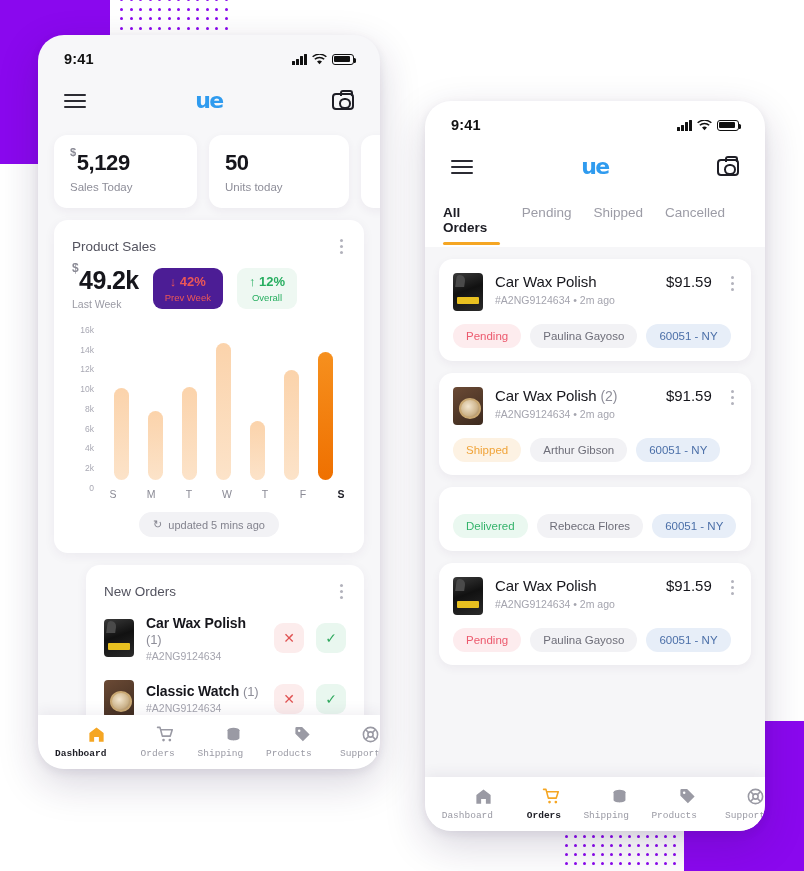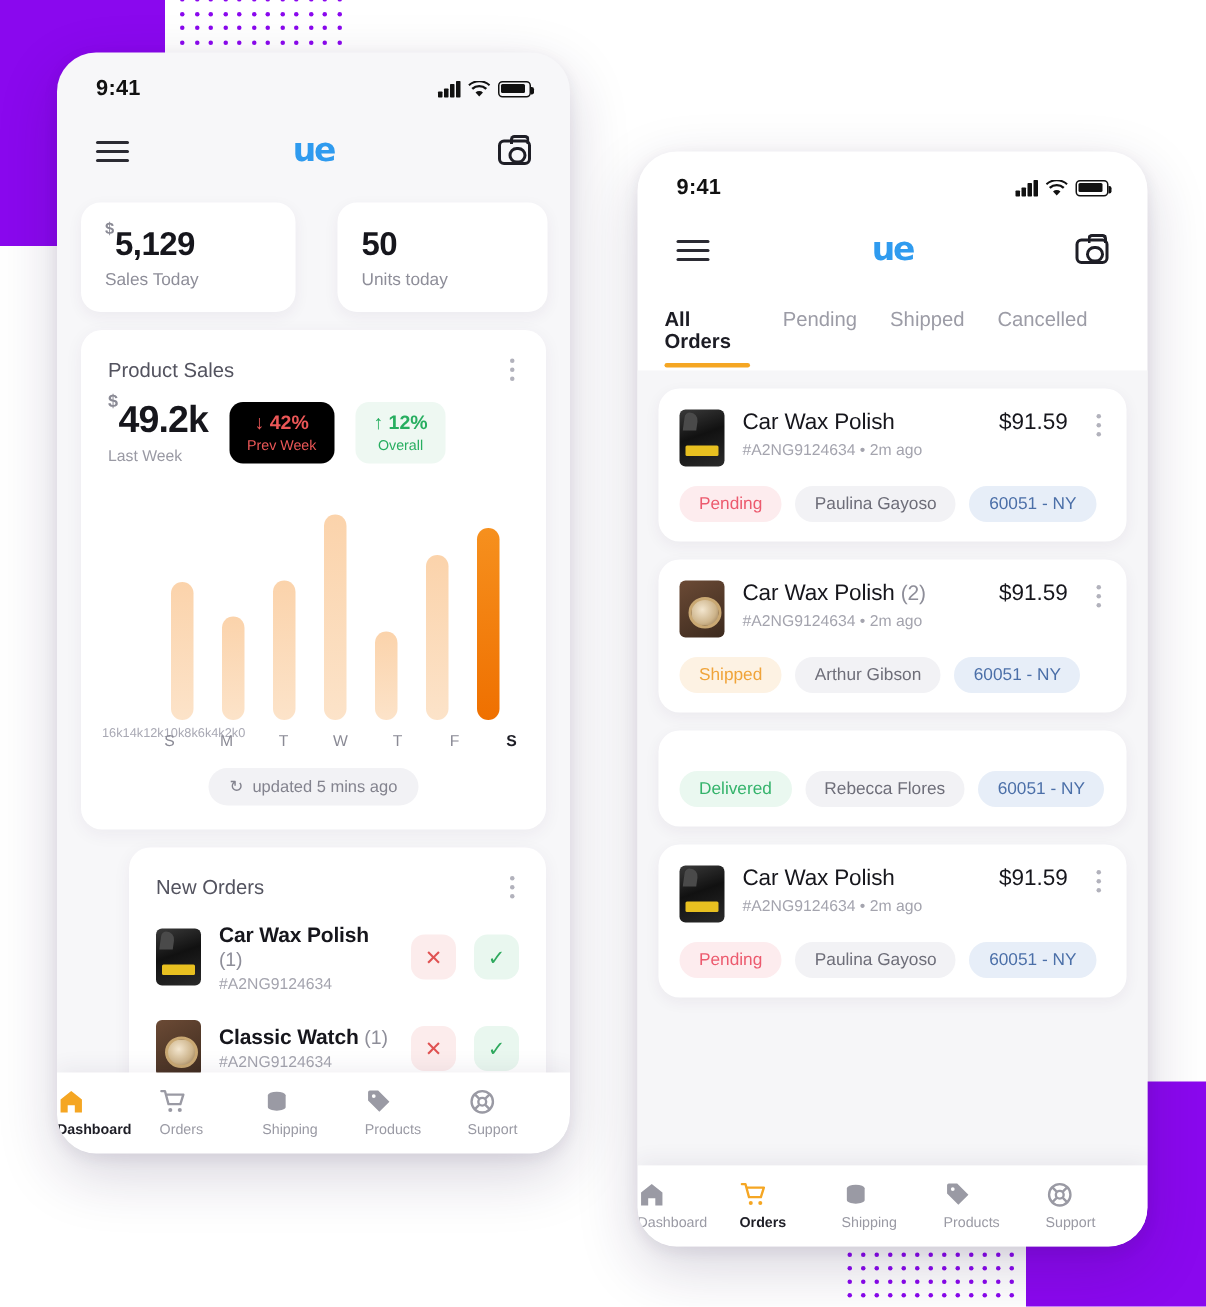--- a/index.html
+++ b/index.html
@@ -74,21 +74,21 @@
   .logo { font-size:22px; font-weight:700; color:#2F9BEF; letter-spacing:-1.5px;
           font-family:"DejaVu Sans", sans-serif; line-height:1; }
   .cam { width:22px; height:17px; border:2px solid #1E1E26; border-radius:4px;
          position:relative; cursor:pointer; }
   .cam::before{content:"";position:absolute;left:5.5px;top:-5px;width:9px;height:4px;
     border:2px solid #1E1E26;border-bottom:none;border-radius:3px 3px 0 0;}
   .cam::after{content:"";position:absolute;left:5.3px;top:3.2px;width:7.4px;height:7.4px;
     border:2px solid #1E1E26;border-radius:50%;}
 
   
-  .kpi-row { display:flex; gap:28px; padding:10px 16px 0 16px; }
+  .kpi-row { display:flex; gap:12px; padding:10px 16px 0 16px; }
   .kpi {
     background:#fff; border-radius:13px; padding:16px 16px 15px 16px;
     box-shadow:0 3px 10px rgba(60,40,90,.06);
     flex:0 0 auto;
   }
   .kpi.w1 { width:143px; } .kpi.w2 { width:140px; } .kpi.w3 { width:60px; }
   .kpi-val { font-size:22px; font-weight:700; color:#16161C; letter-spacing:-.4px;
              line-height:1.05; white-space:nowrap; }
   .kpi-val sup { font-size:11px; font-weight:600; color:#8A8A95; top:-.55em;
                  position:relative; margin-right:1px; }
@@ -104,30 +104,30 @@
   .kebab { display:flex; flex-direction:column; gap:2.6px; padding:3px; cursor:pointer; }
   .kebab i { width:3.2px; height:3.2px; border-radius:50%; background:#B2B2BC; display:block; }
 
   .sales-row { display:flex; align-items:center; padding:6px 18px 0 18px; gap:14px; }
   .sales-big { font-size:25px; font-weight:700; color:#16161C; letter-spacing:-.6px;
                line-height:1.05; }
   .sales-big sup { font-size:12px; font-weight:600; color:#8A8A95; top:-.6em;
                    position:relative; margin-right:1px; }
   .sales-sub { font-size:10.5px; color:#9A9AA4; margin-top:5px; }
   .pill { border-radius:9px; padding:7px 12px 6px 12px; text-align:center; }
-  .pill-down { background:#000000; }
+  .pill-down { background:#4c1d95; }
   .pill-up   { background:#EEF8F2; }
   .pill-val  { font-size:13px; font-weight:600; line-height:1.1; }
   .pill-lbl  { font-size:9.5px; margin-top:2px; }
   .pill-down .pill-val, .pill-down .pill-lbl { color:#EB5757; }
   .pill-up .pill-val,   .pill-up .pill-lbl   { color:#27AE60; }
 
   
   .chart-wrap { display:flex; padding:16px 18px 4px 14px; }
-  .y-axis { width:26px; display:flex; flex-direction:row;
+  .y-axis { width:26px; display:flex; flex-direction:column;
             justify-content:space-between; align-items:flex-end;
             height:166px; padding-bottom:0px; }
   .y-axis span { font-size:8.5px; color:#A9A9B4; line-height:1; }
   .bars { flex:1; display:flex; align-items:flex-end; justify-content:space-around;
           height:166px; padding:0 4px 12px 10px; }
   .bcol { display:flex; flex-direction:column; align-items:center; height:100%;
           justify-content:flex-end; }
   .bar { width:15px; border-radius:8px;
          background:linear-gradient(180deg,#FBD3AB 0%,#FCE3C9 100%); }
   .bar.hot { background:linear-gradient(180deg,#F6901E 0%,#EF7000 100%); }
@@ -169,22 +169,22 @@
   .act.no { background:#FCECEC; color:#E05252; }
   .act.yes{ background:#E9F7EF; color:#2FA95E; }
 
   
   .tabbar {
     position:absolute; left:0; right:0; bottom:0; height:54px;
     background:#fff; display:flex; align-items:center;
     box-shadow:0 -3px 14px rgba(60,40,90,.07);
     border-radius:0 0 26px 26px;
   }
-  .tab { flex:1; display:flex; flex-direction:column; align-items:flex-start; gap:4px;
-         cursor:pointer; }
+  .tab { flex:1; display:flex; flex-direction:column; align-items:flex-end; gap:4px;
+         cursor:pointer;font-family:Liberation Mono, monospace; }
   .tab-ico { width:19px; height:19px; display:block; }
   .tab-lbl { font-size:9.5px; color:#9A9AA4; }
   .tab.on .tab-lbl { color:#1E1E26; font-weight:700; }
 
   
   .tabs { display:flex; padding:6px 18px 0 18px; gap:0; }
   .tabitem { padding:8px 0 10px 0; margin-right:22px; font-size:13.5px;
              color:#9C9CA6; cursor:pointer; position:relative; }
   .tabitem.on { color:#1C1C24; font-weight:700; }
   .tabitem.on::after {

